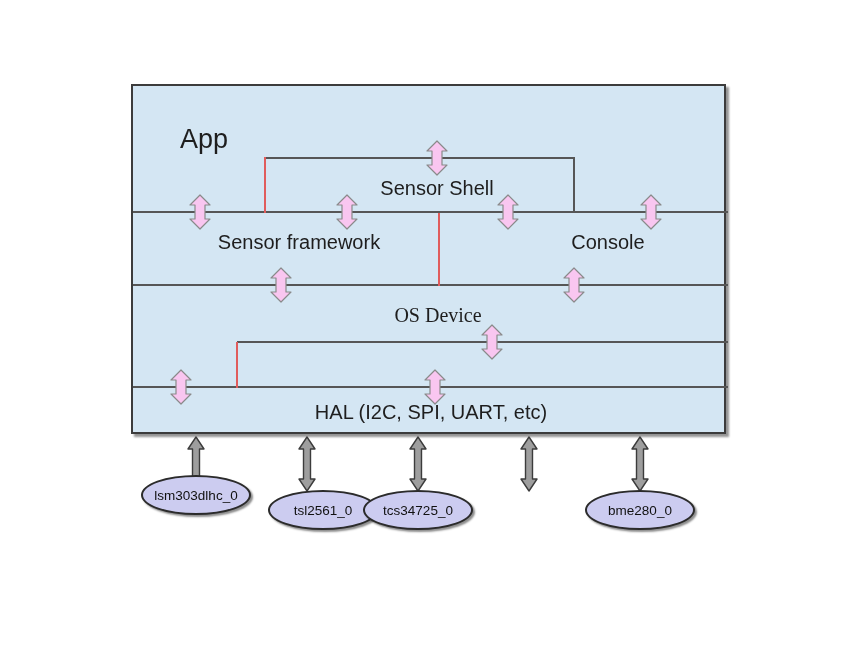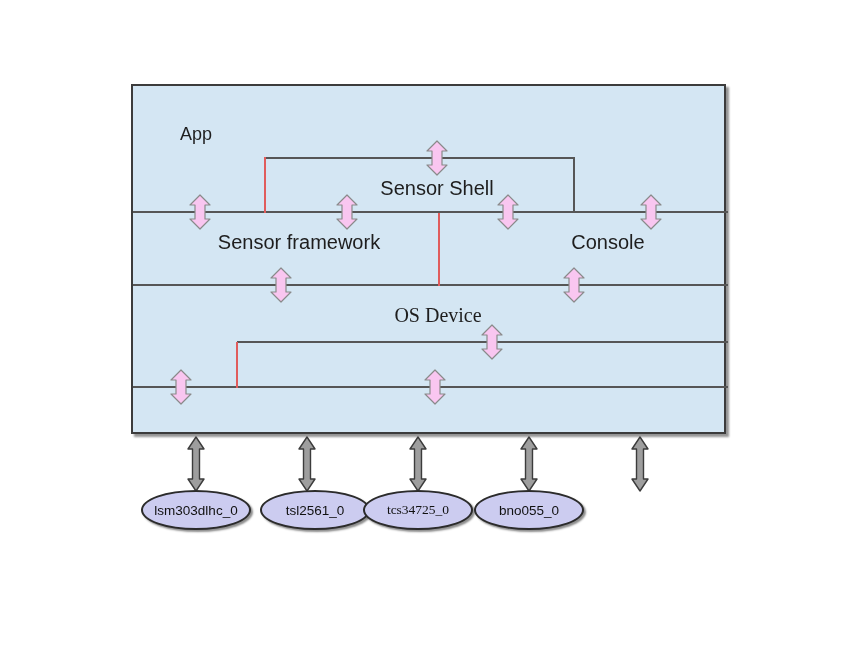--- a/index.html
+++ b/index.html
@@ -10,21 +10,21 @@
   .diagram-box{position:absolute;left:131px;top:84px;width:595px;height:350px;
     background:#d4e6f3;border:2px solid #3c3c3c;box-sizing:border-box;
     box-shadow:3px 3px 2px rgba(0,0,0,0.42);}
 
   .hline{position:absolute;height:2px;background:#565656;}
   .vline{position:absolute;width:2px;background:#565656;}
   .redline-v{position:absolute;width:2px;background:#e05c5c;}
 
   .layer-label{position:absolute;transform:translate(-50%,-50%);font-size:20px;
     white-space:nowrap;color:#1e1e1e;}
-  .app-label{position:absolute;font-size:18px;color:#1e1e1e;}
+  .app-label{position:absolute;font-size:27px;color:#1e1e1e;}
 
   .pink-arrow{position:absolute;width:22px;height:36px;}
   .gray-arrow{position:absolute;width:22px;height:56px;}
 
   .sensor-node{position:absolute;width:110px;height:40px;border-radius:50%;
     background:#ccccf0;border:2px solid #2b2b2b;box-sizing:border-box;
     box-shadow:2px 2px 2px rgba(0,0,0,0.45);
     display:flex;align-items:center;justify-content:center;
     font-size:13.5px;color:#111;}
 </style>
@@ -55,20 +55,21 @@
     <div class="redline-v" style="left:131px;top:71px;height:56px;"></div>
     <div class="vline" style="left:440px;top:71px;height:56px;"></div>
     <div class="redline-v" style="left:305px;top:127px;height:73px;"></div>
     <div class="redline-v" style="left:103px;top:256px;height:46px;"></div>
 
     <div class="app-label" style="left:47px;top:38px;">App</div>
     <div class="layer-label" style="left:166px;top:156px;">Sensor framework</div>
     <div class="layer-label" style="left:304px;top:102px;">Sensor Shell</div>
     <div class="layer-label" style="left:439px;top:156px;margin-left:36px;">Console</div>
     <div class="layer-label" style="left:305px;top:229px;font-family:Liberation Serif, serif;">OS Device</div>
+    <div class="layer-label" style="left:298px;top:326px;">HAL (I2C, SPI, UART, etc)</div>
 
     <svg class="pink-arrow" style="left:293px;top:54px;" viewBox="0 0 22 36">
         <use href="#updown-pink"></use>
       </svg>
     <svg class="pink-arrow" style="left:56px;top:108px;" viewBox="0 0 22 36">
         <use href="#updown-pink"></use>
       </svg>
     <svg class="pink-arrow" style="left:203px;top:108px;" viewBox="0 0 22 36">
         <use href="#updown-pink"></use>
       </svg>
@@ -104,26 +105,26 @@
   <svg class="gray-arrow" style="left:407px;top:436px;" viewBox="0 0 22 56">
       <use href="#updown-gray"></use>
     </svg>
   <svg class="gray-arrow" style="left:518px;top:436px;" viewBox="0 0 22 56">
       <use href="#updown-gray"></use>
     </svg>
   <svg class="gray-arrow" style="left:629px;top:436px;" viewBox="0 0 22 56">
       <use href="#updown-gray"></use>
     </svg>
 
-  <div class="sensor-node" style="left:141px;top:490px;justify-content:center;">
+  <div class="sensor-node" style="left:141px;top:475px;justify-content:center;">
     <span>lsm303dlhc_0</span>
   </div>
-  <div class="sensor-node" style="left:260px;top:490px;">
+  <div class="sensor-node" style="left:268px;top:490px;">
     <span>tsl2561_0</span>
   </div>
-  <div class="sensor-node" style="left:363px;top:490px;font-family:Liberation Serif, serif;">
+  <div class="sensor-node" style="left:363px;top:490px;">
     <span>tcs34725_0</span>
   </div>
-  <div class="sensor-node" style="left:474px;top:490px;">
-    <span>bno055_0</span>
+  <div class="sensor-node" style="left:585px;top:490px;">
+    <span>bme280_0</span>
   </div>
 
 </div>
 
 </body></html>

